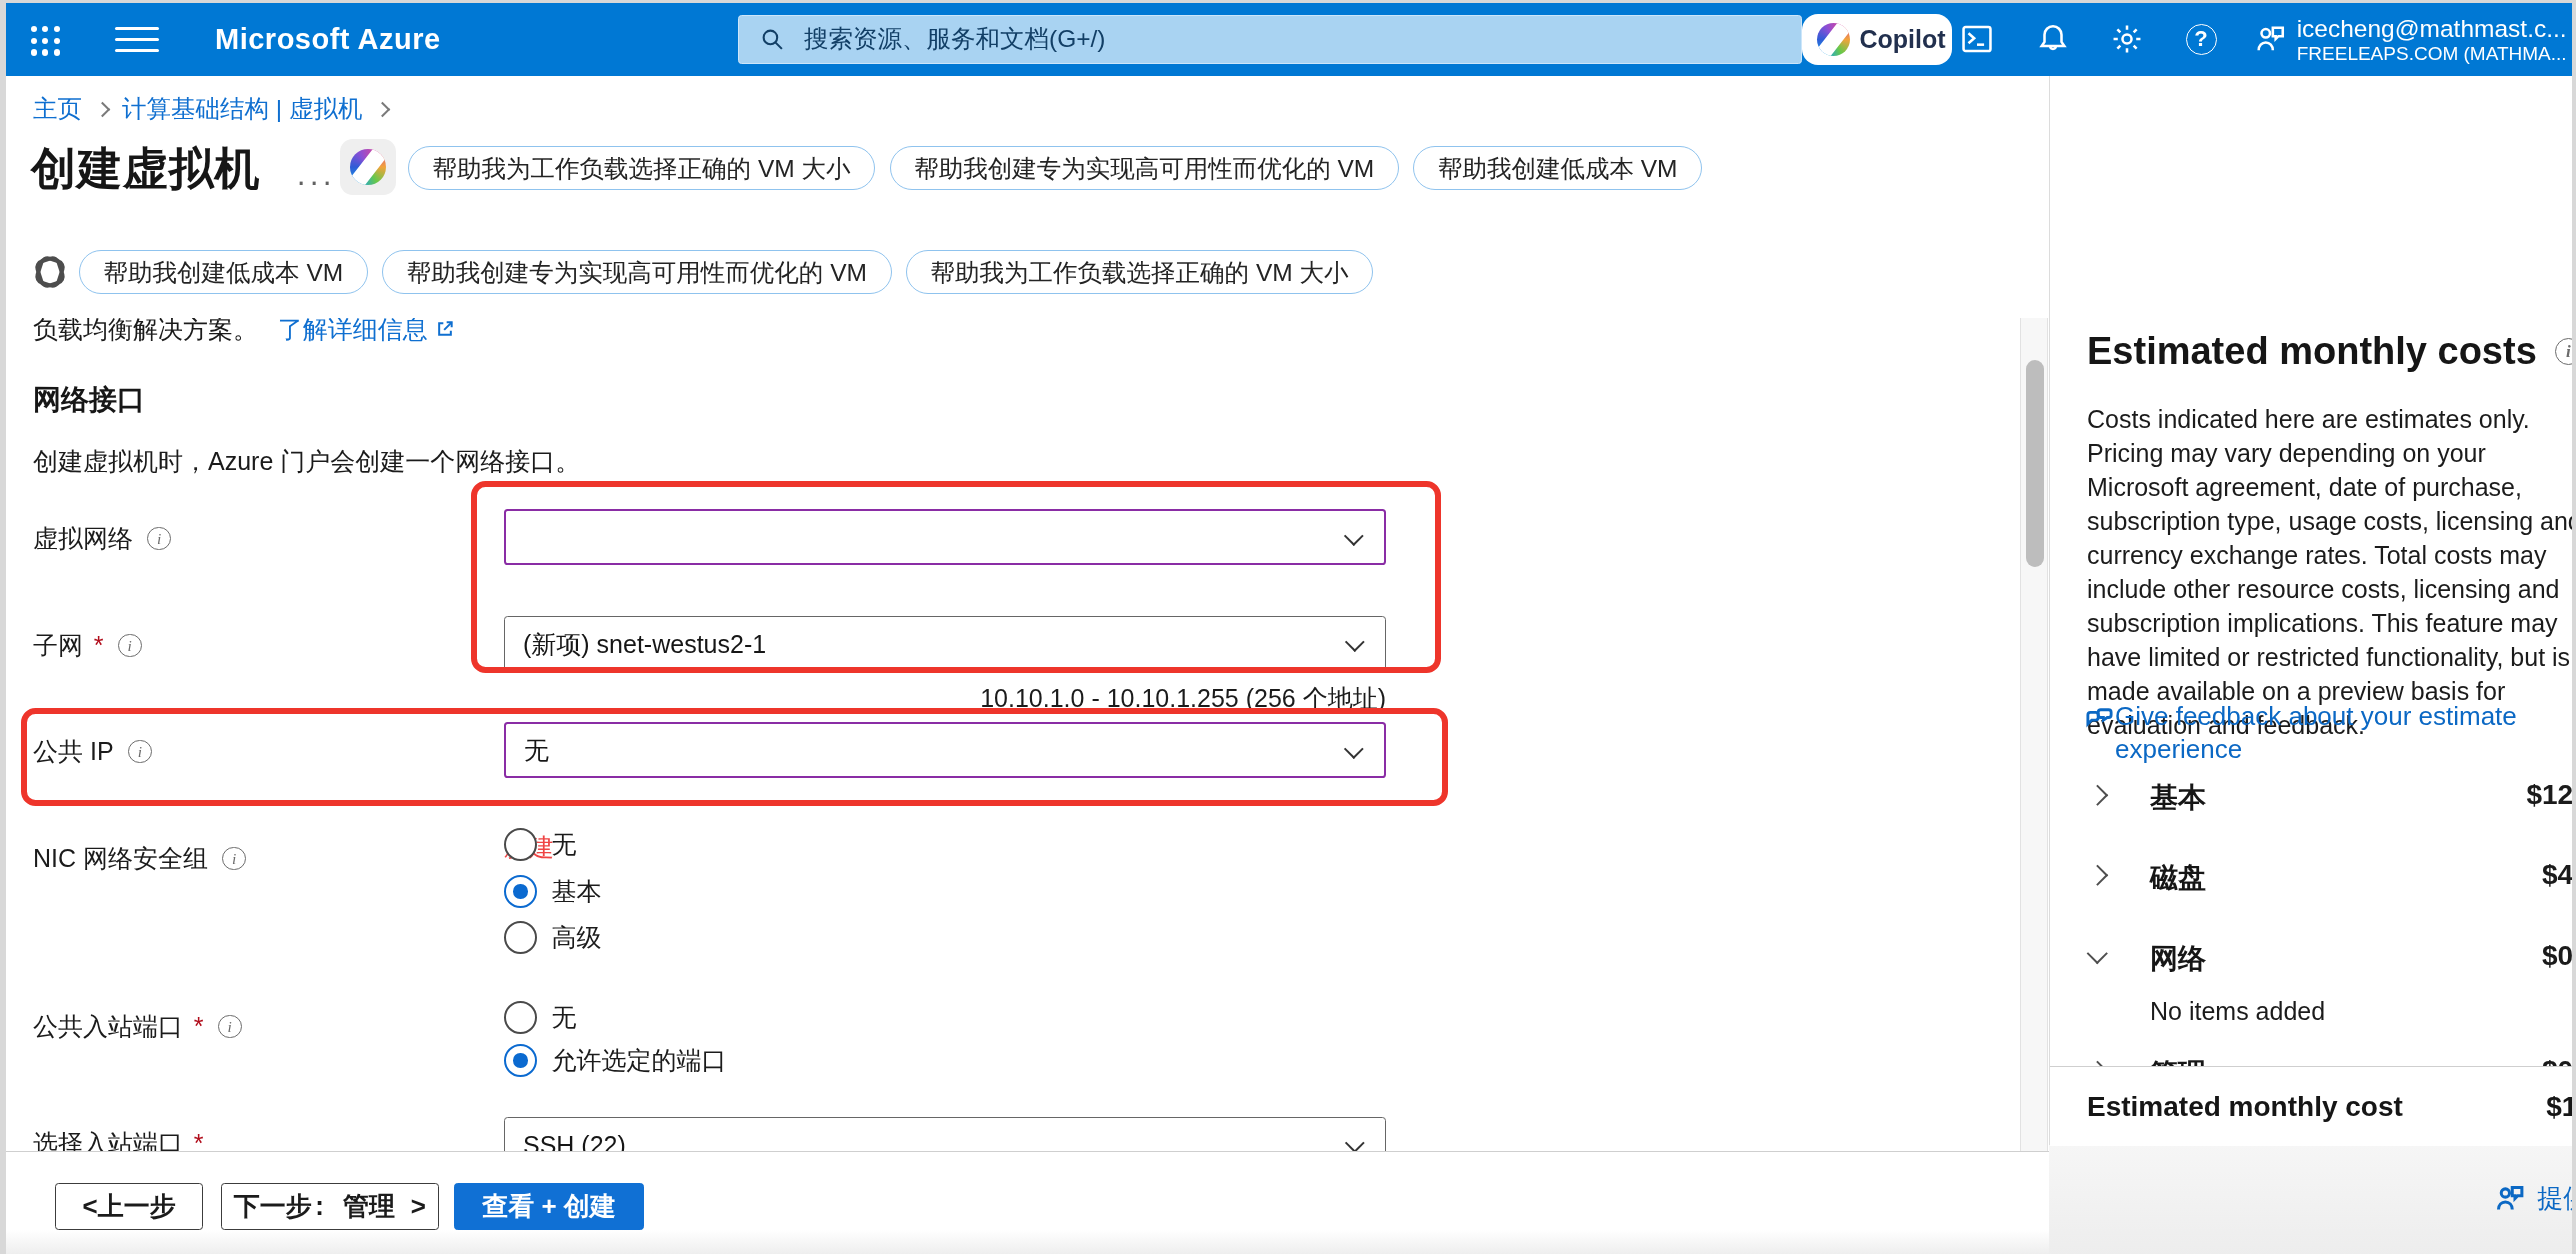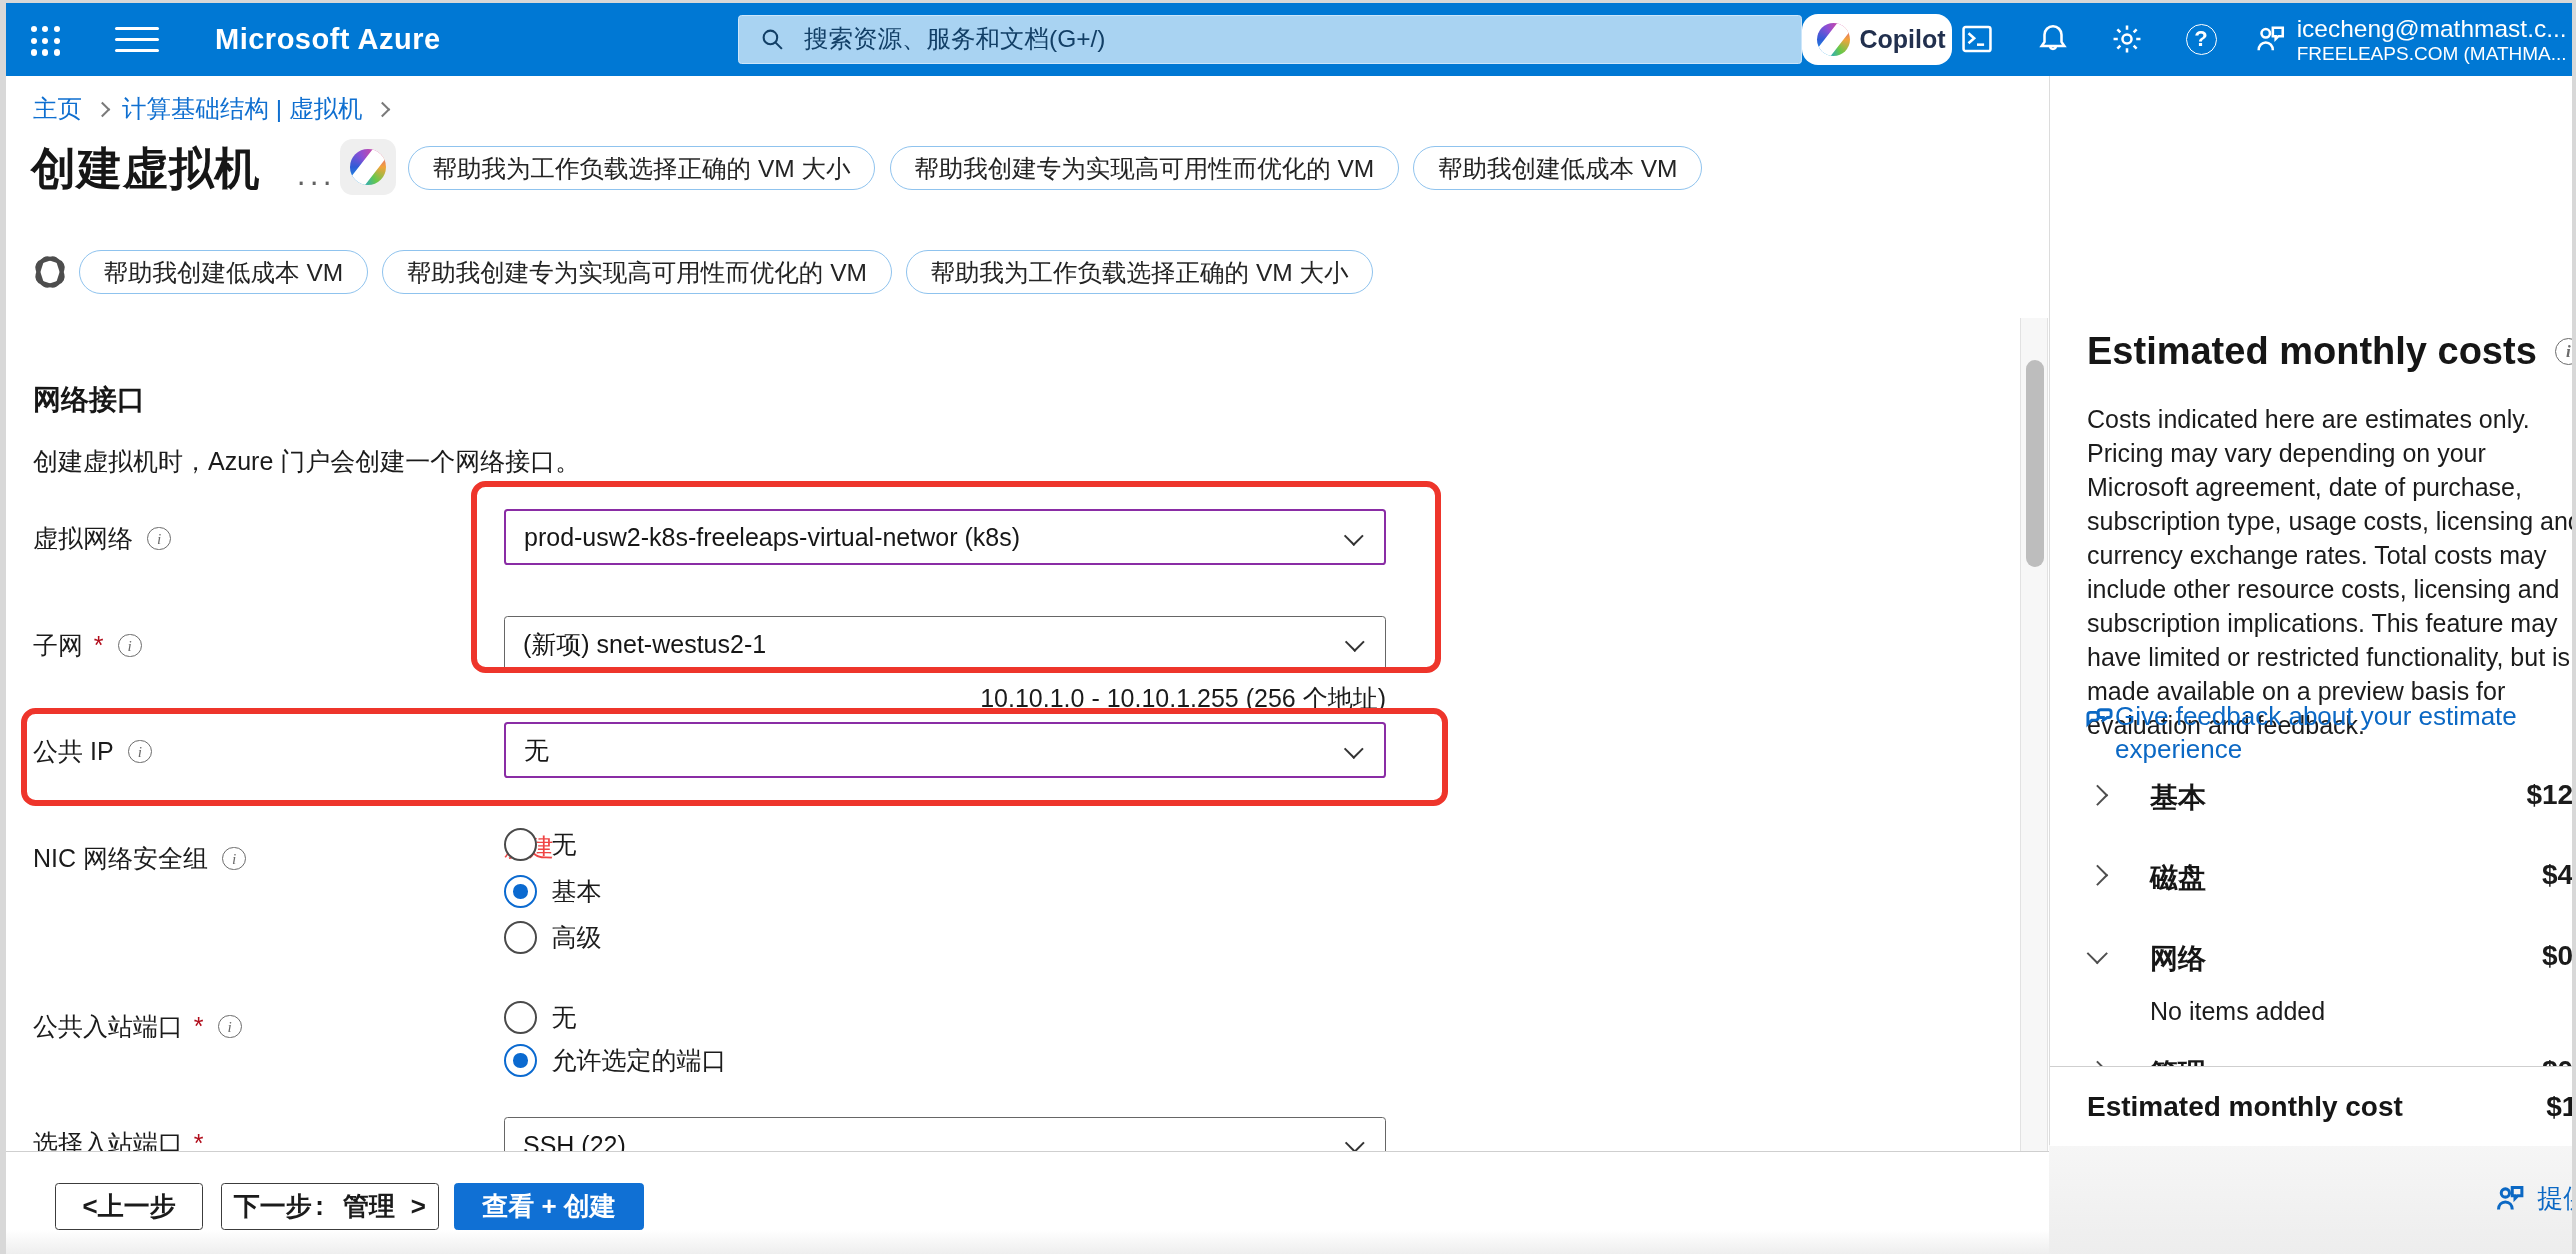--- a/index.html
+++ b/index.html
@@ -205,30 +205,37 @@
         <path d="M9 4h6a4 4 0 0 1 4 4v8a4 4 0 0 1-4 4H9a4 4 0 0 1-4-4V8a4 4 0 0 1 4-4z" transform="rotate(18 12 12)"></path>
       </svg>
   </div>
   <div class="chiprow chiprow2">
     <div class="chip">帮助我创建低成本 VM</div>
     <div class="chip">帮助我创建专为实现高可用性而优化的 VM</div>
     <div class="chip">帮助我为工作负载选择正确的 VM 大小</div>
   </div>
 
   <div class="main">
+    <div class="introline">
+      <span>负载均衡解决方案。</span>
+      <a>了解详细信息</a><span class="extlink"><svg viewBox="0 0 24 24">
+            <path d="M10 5H5v14h14v-5"></path>
+            <path d="M14 4h6v6"></path>
+            <path d="M20 4l-9 9"></path>
+          </svg></span>
+    </div>
 
     <div class="sectionhead">网络接口</div>
     <div class="sectiondesc">创建虚拟机时，Azure 门户会创建一个网络接口。</div>
 
     <div class="flabel" style="top:204px">
       <span>虚拟网络</span>
       <span class="infoi">i</span>
     </div>
     <div class="dd focus" style="top:191px">
-      <span>prod-usw2-k8s-freeleaps-virtual-networ (k8s)</span>
       <span class="chev"></span>
     </div>
     <a class="flink" style="top:263px">编辑虚拟网络</a>
 
     <div class="flabel" style="top:311px">
       <span>子网</span>
       <span class="req">*</span>
       <span class="infoi">i</span>
     </div>
     <div class="dd" style="top:298px">

